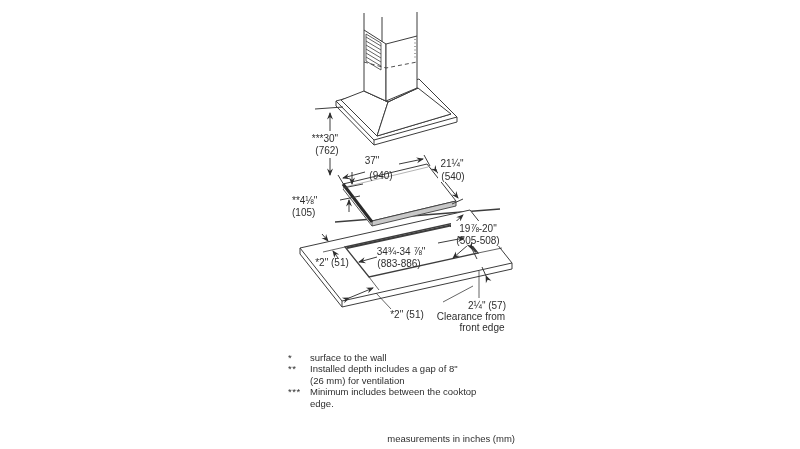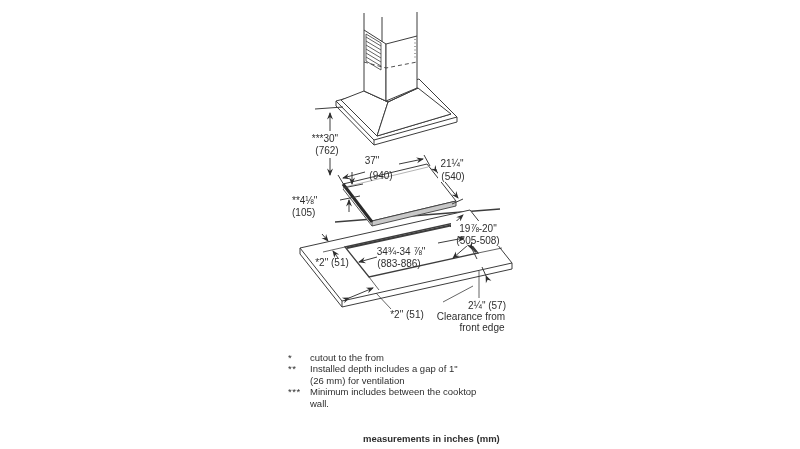--- a/index.html
+++ b/index.html
@@ -13,21 +13,21 @@
     fill:#2e2e2e;
   }
   .footnotes{
     position:absolute;left:288px;top:352px;width:240px;
     font-size:9.5px;line-height:11.4px;color:#2e2e2e;
   }
   .fn-row{display:grid;grid-template-columns:22px 1fr;}
   .fn-marker{letter-spacing:0.5px;}
   .units-note{
     position:absolute;left:363px;top:433px;width:152px;
-    font-size:9.5px;color:#2e2e2e;font-weight:bold;
+    font-size:9.5px;text-align:right;color:#2e2e2e;
   }
 </style>
 </head>
 <body>
 
 <div class="stage">
 
   <svg width="800" height="449" viewBox="0 0 800 449">
     <defs>
       <marker id="ah" markerWidth="8" markerHeight="8" refX="7" refY="4" orient="auto" markerUnits="userSpaceOnUse">
@@ -173,34 +173,34 @@
       <text x="471" y="320" text-anchor="middle" stroke="none">Clearance from</text>
       <text x="482" y="331" text-anchor="middle" stroke="none">front edge</text>
     </g>
   </svg>
 
   
   <div class="footnotes">
     <div class="fn-row">
       <span class="fn-marker">*</span>
       <span>
-        <div>cutout to the from</div>
+        <div>surface to the wall</div>
       </span>
     </div>
     <div class="fn-row">
       <span class="fn-marker">**</span>
       <span>
-        <div>Installed depth includes a gap of 1"</div>
+        <div>Installed depth includes a gap of 8"</div>
         <div>(26 mm) for ventilation</div>
       </span>
     </div>
     <div class="fn-row">
       <span class="fn-marker">***</span>
       <span>
         <div>Minimum includes between the cooktop</div>
-        <div>wall.</div>
+        <div>edge.</div>
       </span>
     </div>
   </div>
 
   <div class="units-note">measurements in inches (mm)</div>
 
 </div>
 
 </body></html>

